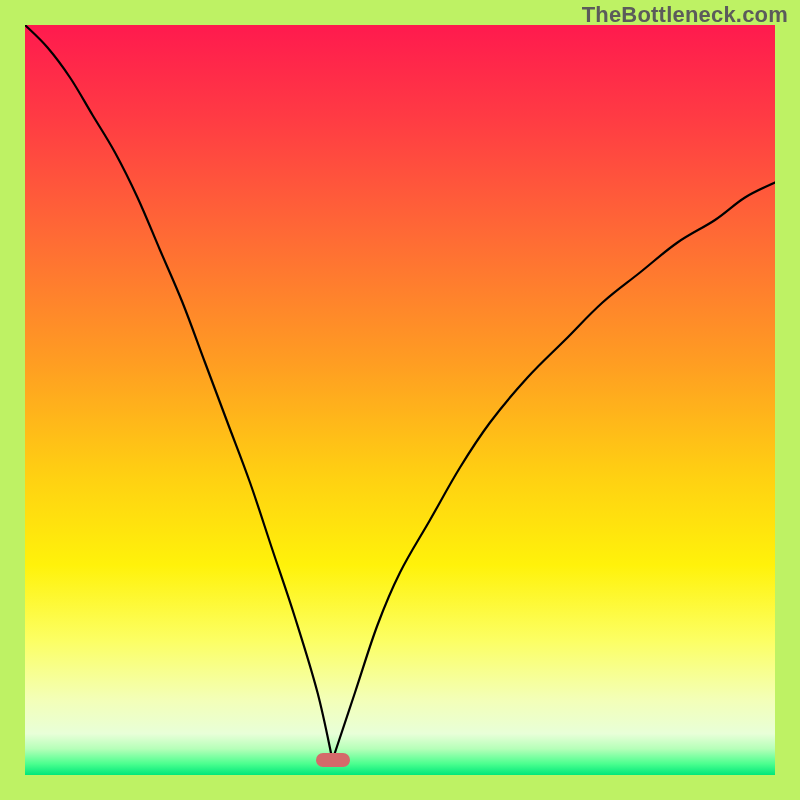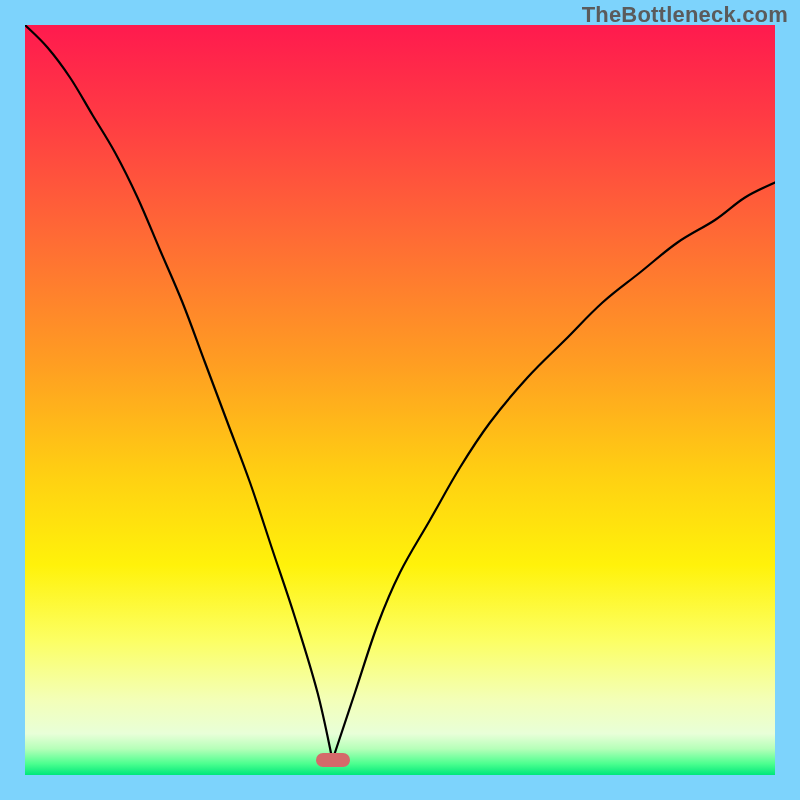--- a/index.html
+++ b/index.html
@@ -46,21 +46,21 @@
     position: absolute;
     width: 34px;
     height: 14px;
     border-radius: 7px;
     transform: translate(-50%, -50%);
   }
 </style>
 </head>
 <body>
 
-<div class="frame" style="background: #7dd3fc;">
+<div class="frame" style="background: #bef264;">
   <div class="plot-area">
     <svg id="plot-svg" viewBox="0 0 750 750" preserveAspectRatio="none">
       <defs>
         <linearGradient id="bg-grad" x1="0" y1="0" x2="0" y2="1">
             <stop offset="0%" stop-color="#ff1a4e"></stop>
             <stop offset="12%" stop-color="#ff3a44"></stop>
             <stop offset="28.000000000000004%" stop-color="#ff6a35"></stop>
             <stop offset="45%" stop-color="#ff9d22"></stop>
             <stop offset="60%" stop-color="#ffd012"></stop>
             <stop offset="72%" stop-color="#fff20a"></stop>

